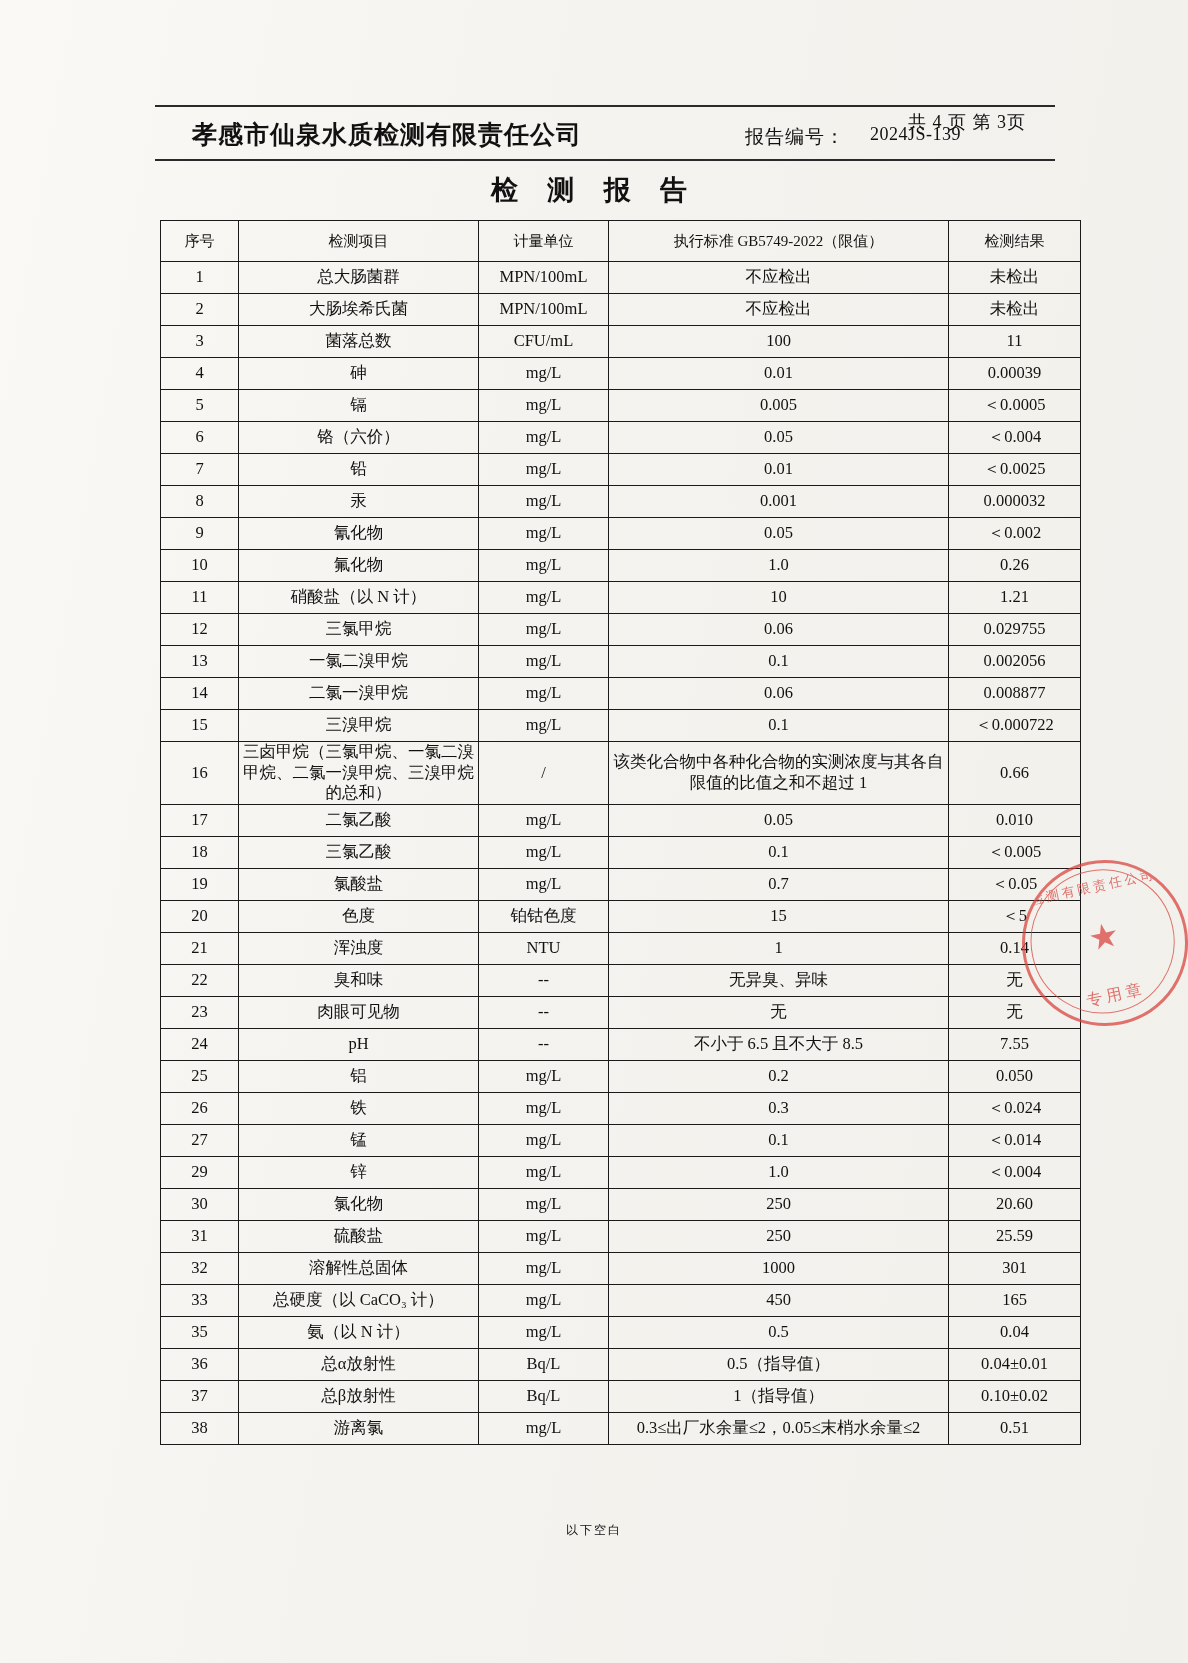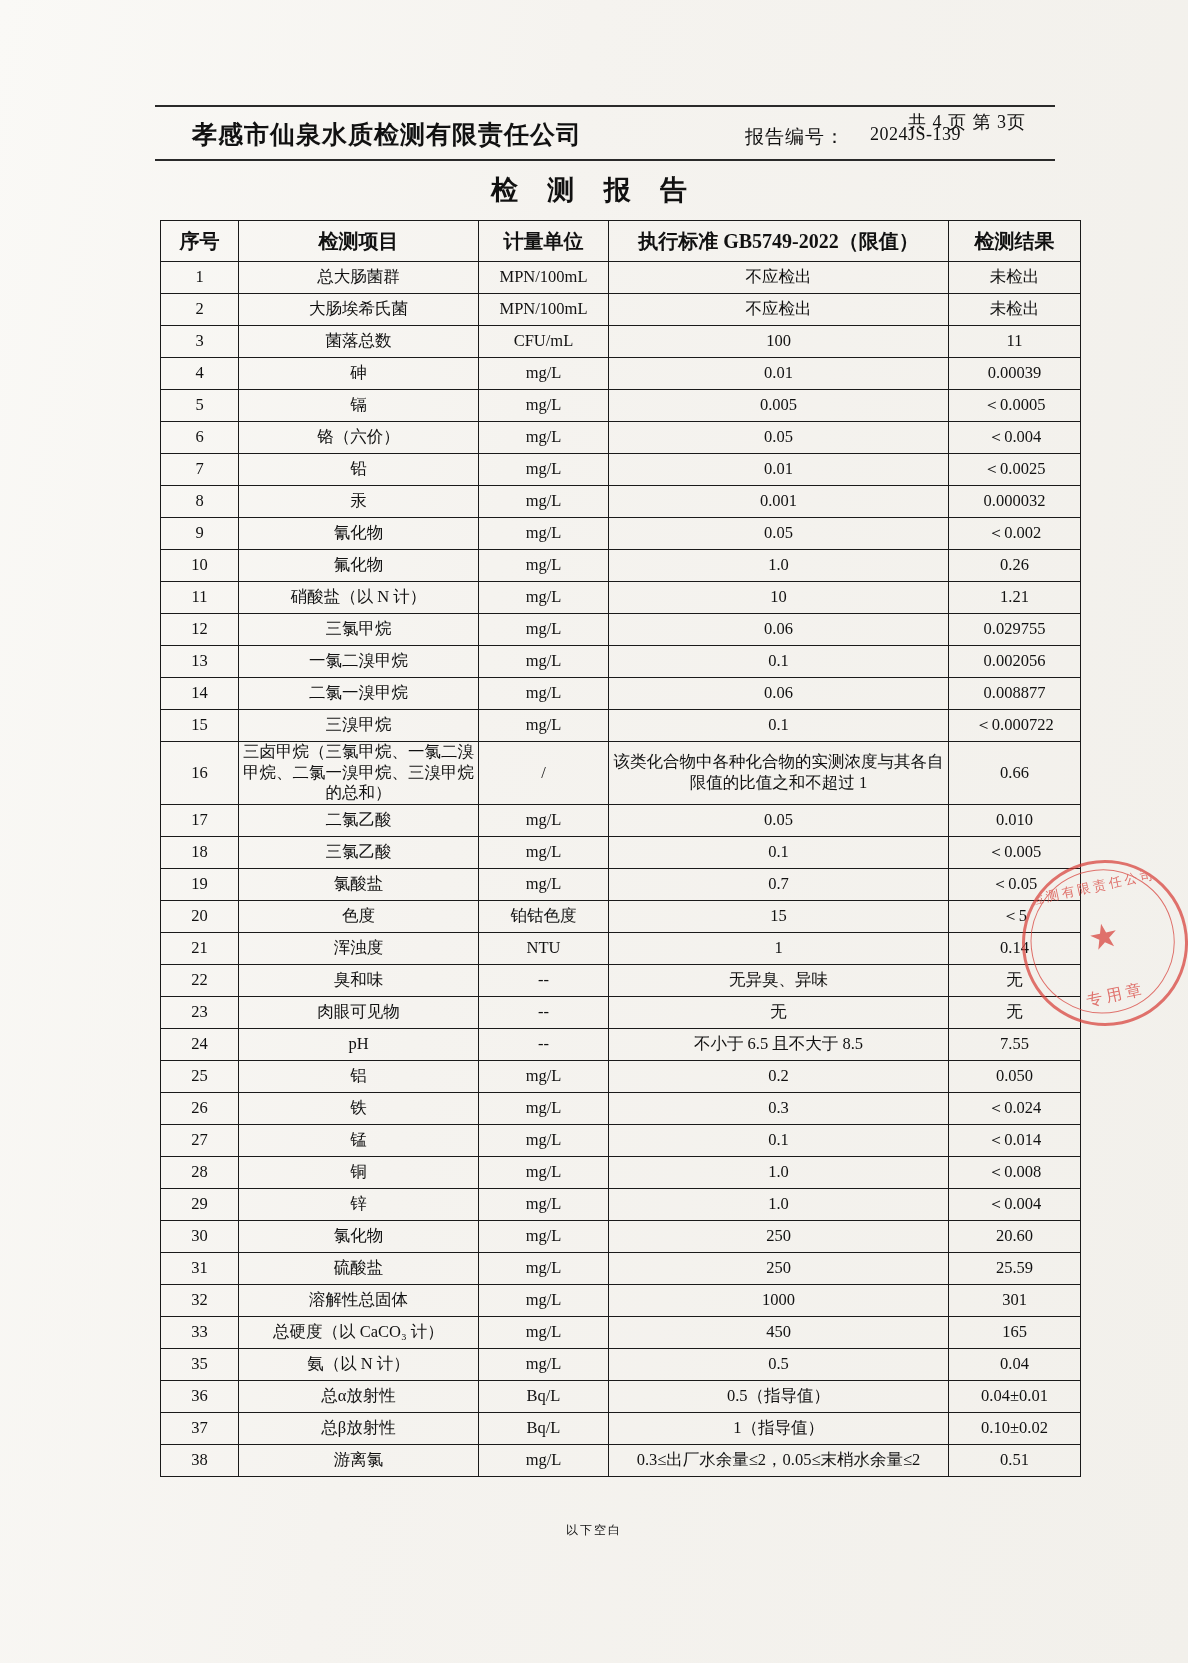--- a/index.html
+++ b/index.html
@@ -100,22 +100,21 @@
     text-align: center;
     vertical-align: middle;
     font-size: 16.5px;
     font-weight: normal;
     padding: 0;
     height: 31px;
     line-height: 1.25;
   }
   table.report thead td {
     height: 40px;
-    font-size: 20px;
-    font-weight: bold;
+    font-size: 15px;
   }
   .col-no    { width: 78px; }
   .col-item  { width: 240px; }
   .col-unit  { width: 130px; }
   .col-std   { width: 340px; }
   .col-res   { width: 132px; }
   td.multiline {
     height: 96px;
     line-height: 1.75;
     padding: 4px 8px;
@@ -397,27 +396,20 @@
             <td>＜0.024</td>
           </tr>
           <tr>
             <td>27</td>
             <td>锰</td>
             <td>mg/L</td>
             <td>0.1</td>
             <td>＜0.014</td>
           </tr>
           <tr>
-            <td>28</td>
-            <td>铜</td>
-            <td>mg/L</td>
-            <td>1.0</td>
-            <td>＜0.008</td>
-          </tr>
-          <tr>
             <td>29</td>
             <td>锌</td>
             <td>mg/L</td>
             <td>1.0</td>
             <td>＜0.004</td>
           </tr>
           <tr>
             <td>30</td>
             <td>氯化物</td>
             <td>mg/L</td>

